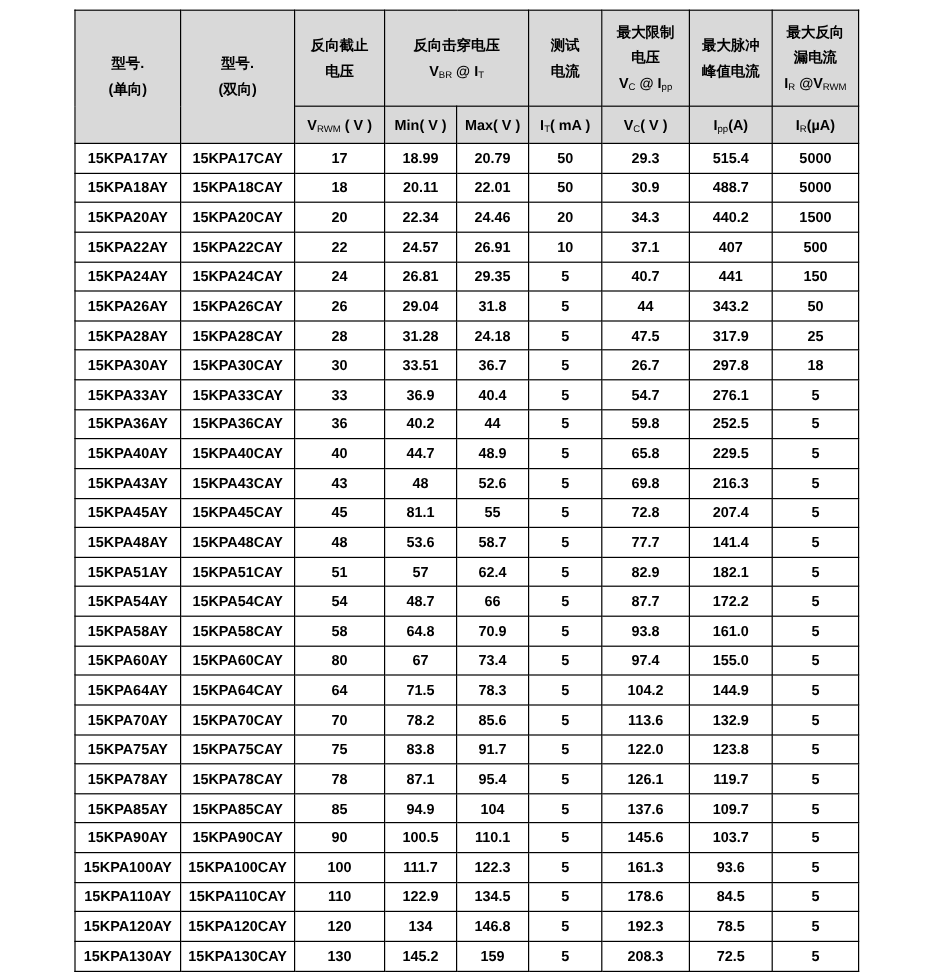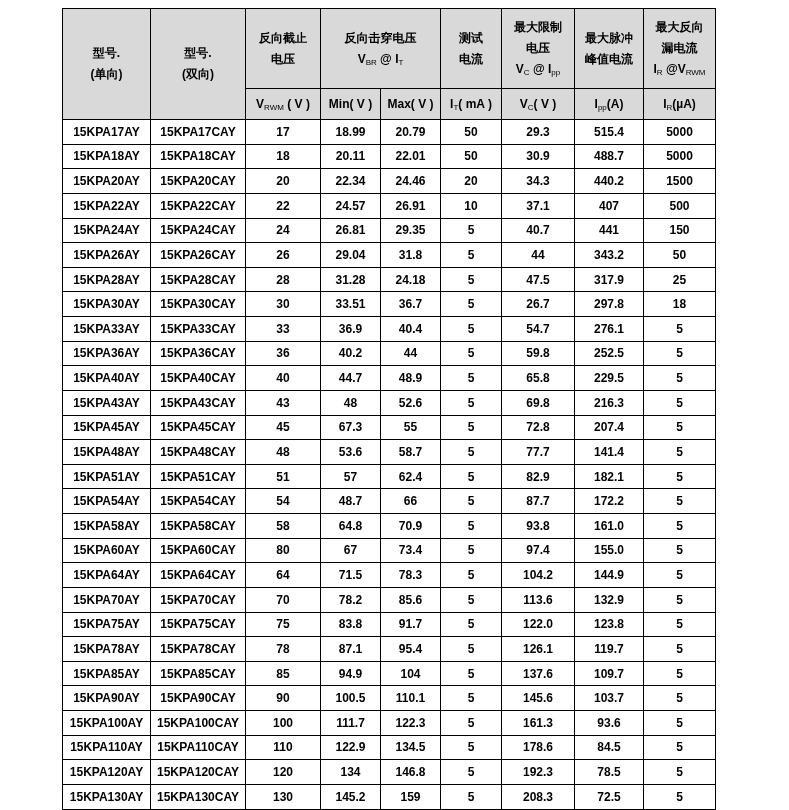--- a/index.html
+++ b/index.html
@@ -240,21 +240,21 @@
           <td>52.6</td>
           <td>5</td>
           <td>69.8</td>
           <td>216.3</td>
           <td>5</td>
         </tr>
         <tr>
           <td>15KPA45AY</td>
           <td>15KPA45CAY</td>
           <td>45</td>
-          <td>67.3</td>
+          <td>81.1</td>
           <td>55</td>
           <td>5</td>
           <td>72.8</td>
           <td>207.4</td>
           <td>5</td>
         </tr>
         <tr>
           <td>15KPA48AY</td>
           <td>15KPA48CAY</td>
           <td>48</td>

